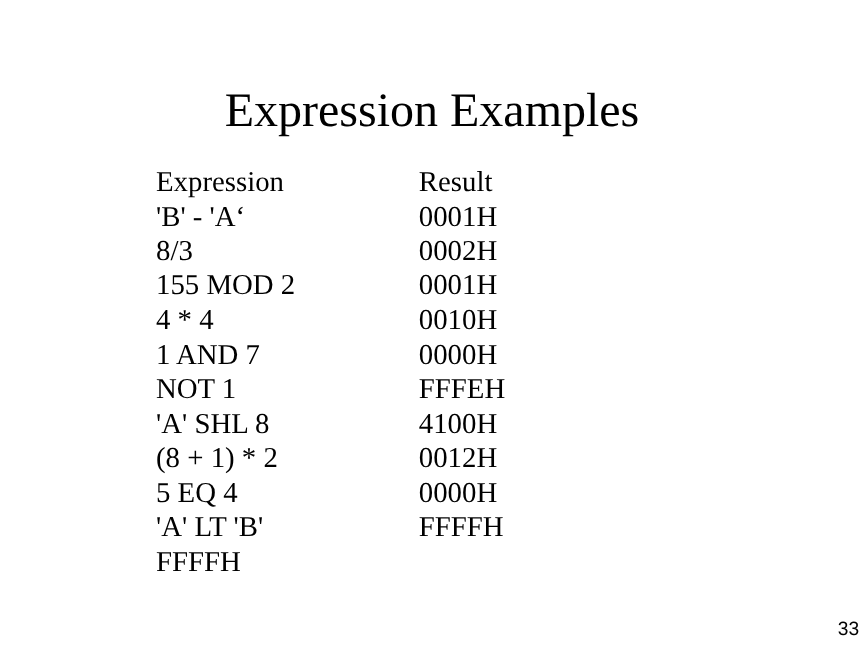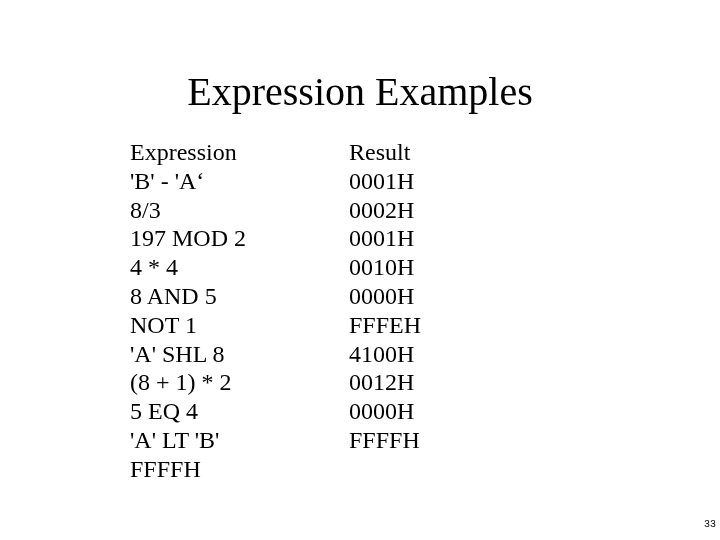--- a/index.html
+++ b/index.html
@@ -45,23 +45,23 @@
     grid-template-columns: 219px auto;
     white-space: nowrap;
   }
   .row.header .cell {
     font-weight: normal;
   }
   .page-number {
     position: absolute;
     right: 4px;
     top: 516px;
-    font-size: 10px;
+    font-size: 16px;
     line-height: 17px;
-    font-family: Liberation Mono, monospace;
+    font-family: Liberation Sans, sans-serif;
   }
 </style>
 </head>
 <body>
 
 <div class="slide">
 
   <h1 class="title">Expression Examples</h1>
 
   <div class="expr-table">
@@ -71,29 +71,29 @@
     </div>
     <div class="row">
       <span class="cell">'B' - 'A‘</span>
       <span class="cell">0001H</span>
     </div>
     <div class="row">
       <span class="cell">8/3</span>
       <span class="cell">0002H</span>
     </div>
     <div class="row">
-      <span class="cell">197 MOD 2</span>
+      <span class="cell">155 MOD 2</span>
       <span class="cell">0001H</span>
     </div>
     <div class="row">
       <span class="cell">4 * 4</span>
       <span class="cell">0010H</span>
     </div>
     <div class="row">
-      <span class="cell">8 AND 5</span>
+      <span class="cell">1 AND 7</span>
       <span class="cell">0000H</span>
     </div>
     <div class="row">
       <span class="cell">NOT 1</span>
       <span class="cell">FFFEH</span>
     </div>
     <div class="row">
       <span class="cell">'A' SHL 8</span>
       <span class="cell">4100H</span>
     </div>

